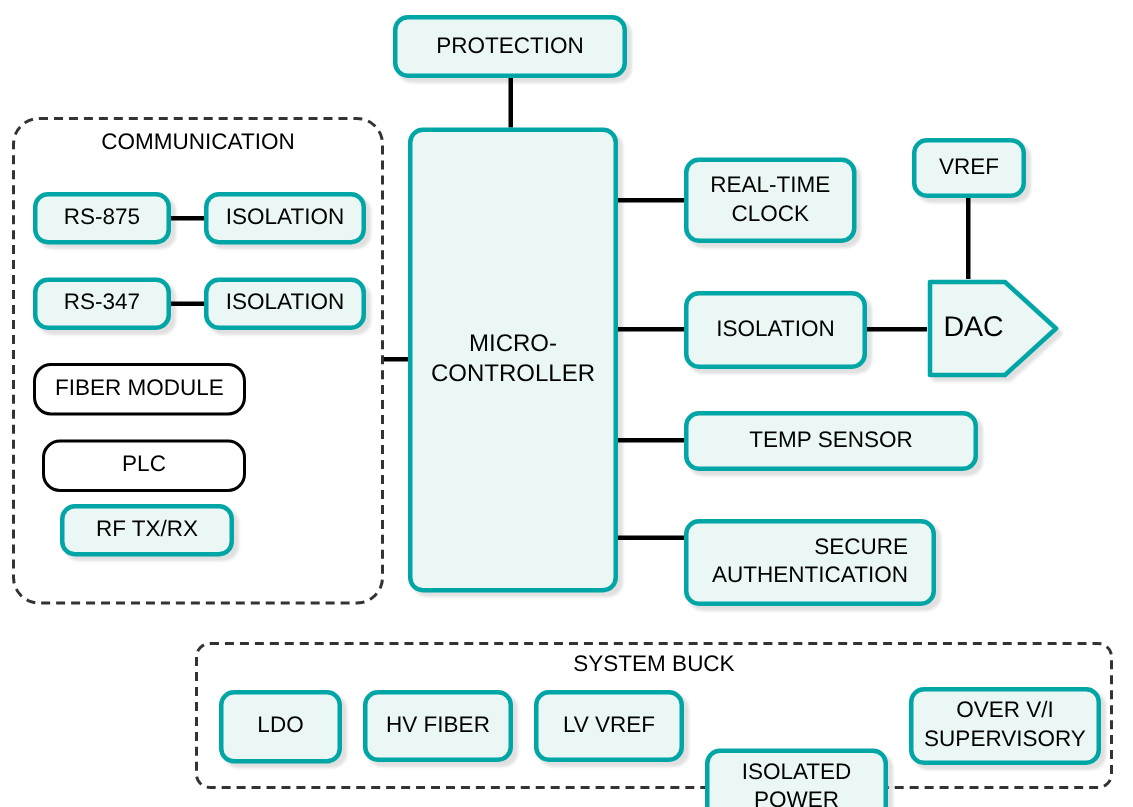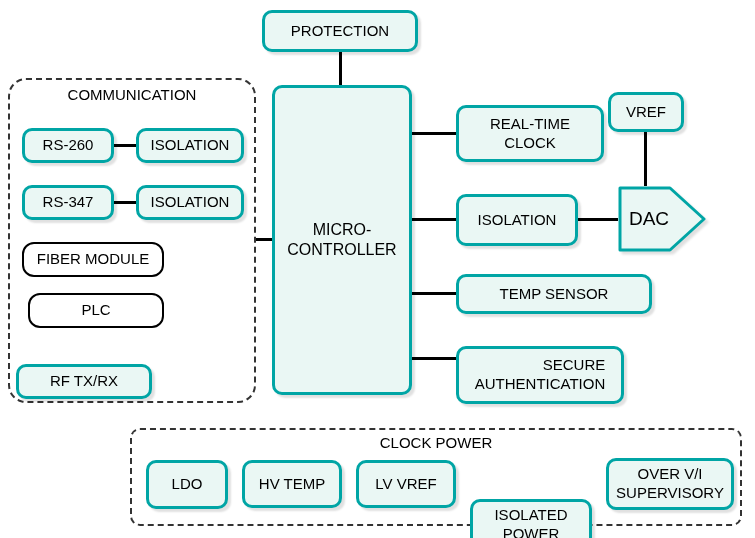--- a/index.html
+++ b/index.html
@@ -32,23 +32,23 @@
   .b-mcu         { left:272px; top:85px;  width:140px; height:310px; font-size:16px; }
 
   .g-comm        { left:8px;   top:78px;  width:248px; height:325px; border-radius:18px; }
   .l-comm        { left:8px;   top:86px;  width:248px; }
   .b-rs485      { left:22px;  top:128px; width:92px;  height:35px; }
   .b-iso1       { left:136px; top:128px; width:108px; height:35px; }
   .b-rs232      { left:22px;  top:185px; width:92px;  height:35px; }
   .b-iso2       { left:136px; top:185px; width:108px; height:35px; }
   .b-fiber      { left:22px;  top:242px; width:142px; height:35px; }
   .b-plc        { left:28px;  top:293px; width:136px; height:35px; }
-  .b-rf         { left:16px;  top:336px; width:136px; height:35px;margin-top:28px; }
+  .b-rf         { left:40px;  top:336px; width:116px; height:35px; }
 
-  .b-rtc        { left:456px; top:105px; width:148px; height:57px; }
+  .b-rtc        { left:456px; top:105px; width:115px; height:57px; }
   .b-isor       { left:456px; top:194px; width:122px; height:52px; }
   .b-vref       { left:608px; top:92px;  width:76px;  height:40px; }
   .b-temp       { left:456px; top:274px; width:196px; height:40px; }
   .b-secure     { left:456px; top:346px; width:168px; height:58px;text-align:right; }
 
   .dac-wrap     { position:absolute; left:618px; top:186px; width:88px; height:66px;
                   filter:drop-shadow(3px 3px 1px rgba(0,0,0,0.12)); }
   .dac-label    { position:absolute; left:0; top:0; width:62px; height:66px;
                   display:flex; align-items:center; justify-content:center; font-size:19px; }
 
@@ -89,21 +89,21 @@
   <div class="line ln-mcu-sec"></div>
 
   <div class="box teal b-supervisory"><span>PROTECTION</span></div>
 
   <div class="box teal b-mcu"><span>MICRO-
 CONTROLLER</span></div>
 
   <div class="dashed g-comm"></div>
   <div class="group-label l-comm">COMMUNICATION</div>
 
-  <div class="box teal b-rs485"><span>RS-260</span></div>
+  <div class="box teal b-rs485"><span>RS-875</span></div>
   <div class="box teal b-iso1"><span>ISOLATION</span></div>
   <div class="box teal b-rs232"><span>RS-347</span></div>
   <div class="box teal b-iso2"><span>ISOLATION</span></div>
   <div class="box plain b-fiber"><span>FIBER MODULE</span></div>
   <div class="box plain b-plc"><span>PLC</span></div>
   <div class="box teal b-rf"><span>RF TX/RX</span></div>
 
   <div class="box teal b-rtc"><span>REAL-TIME
 CLOCK</span></div>
   <div class="box teal b-isor"><span>ISOLATION</span></div>
@@ -114,23 +114,23 @@
       <polygon points="2,2 52,2 86,33 52,64 2,64" style="fill:var(--fill); stroke:var(--accent); stroke-width:3; stroke-linejoin:round;"></polygon>
     </svg>
     <div class="dac-label">DAC</div>
   </div>
 
   <div class="box teal b-temp"><span>TEMP SENSOR</span></div>
   <div class="box teal b-secure"><span>SECURE
 AUTHENTICATION</span></div>
 
   <div class="dashed g-power"></div>
-  <div class="group-label l-power">CLOCK POWER</div>
+  <div class="group-label l-power">SYSTEM BUCK</div>
 
   <div class="box teal b-ldo"><span>LDO</span></div>
-  <div class="box teal b-hvbuck"><span>HV TEMP</span></div>
+  <div class="box teal b-hvbuck"><span>HV FIBER</span></div>
   <div class="box teal b-lvbuck"><span>LV VREF</span></div>
   <div class="box teal b-isopwr"><span>ISOLATED
 POWER</span></div>
   <div class="box teal b-ovp"><span>OVER V/I
 SUPERVISORY</span></div>
 
 </div>
 
 </body></html>

